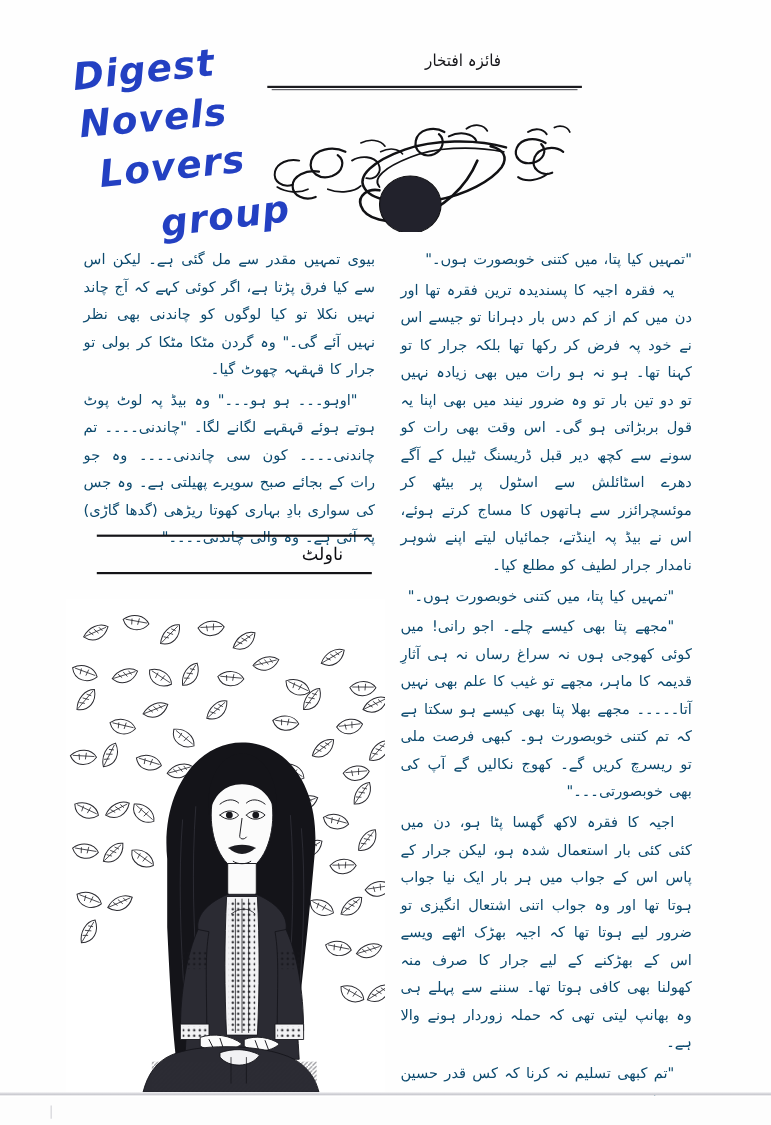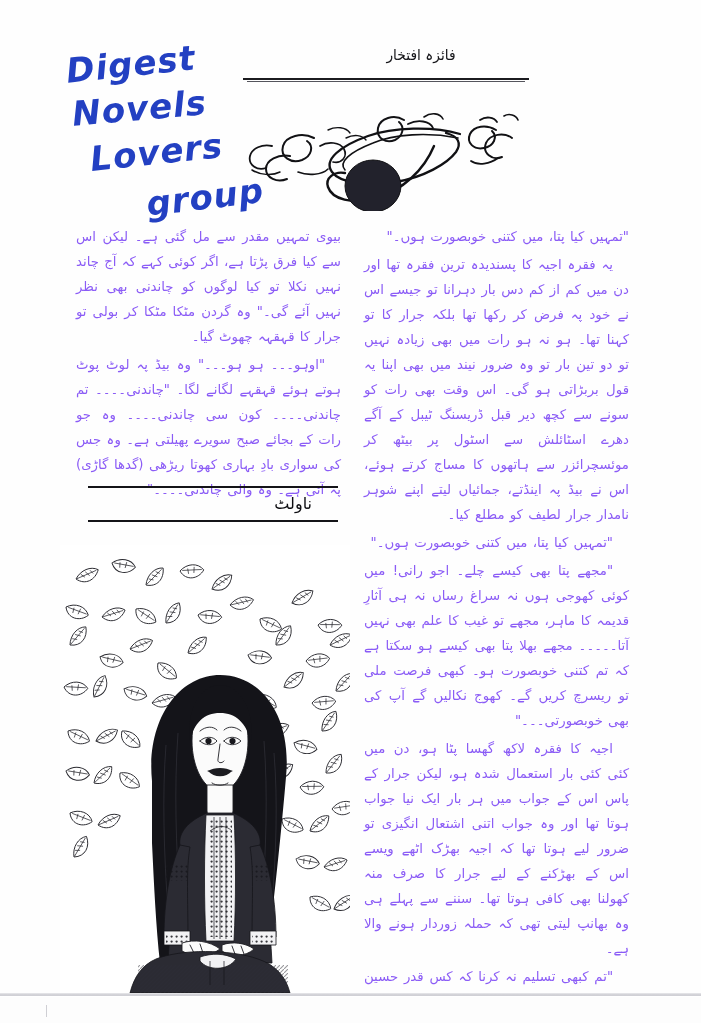--- a/index.html
+++ b/index.html
@@ -142,21 +142,21 @@
     text-align: justify;
     text-align-last: right;
   }
   .col-right { right: 72px; width: 265px; }
   .col-left  { left: 76px;  width: 265px; }
 
   .urdu-p {
     font-family: "DejaVu Sans", sans-serif;
     font-size: 13.3px;
     line-height: 25px;
-    color: #8b5cf6;
+    color: #0c4a6e;
     margin: 0 0 3px 0;
     text-indent: 16px;
     word-spacing: 1px;
     -webkit-font-smoothing: none;
   }
   .urdu-p.noindent { text-indent: 0; }
 
   
   .novelette-band {
     position: absolute;

